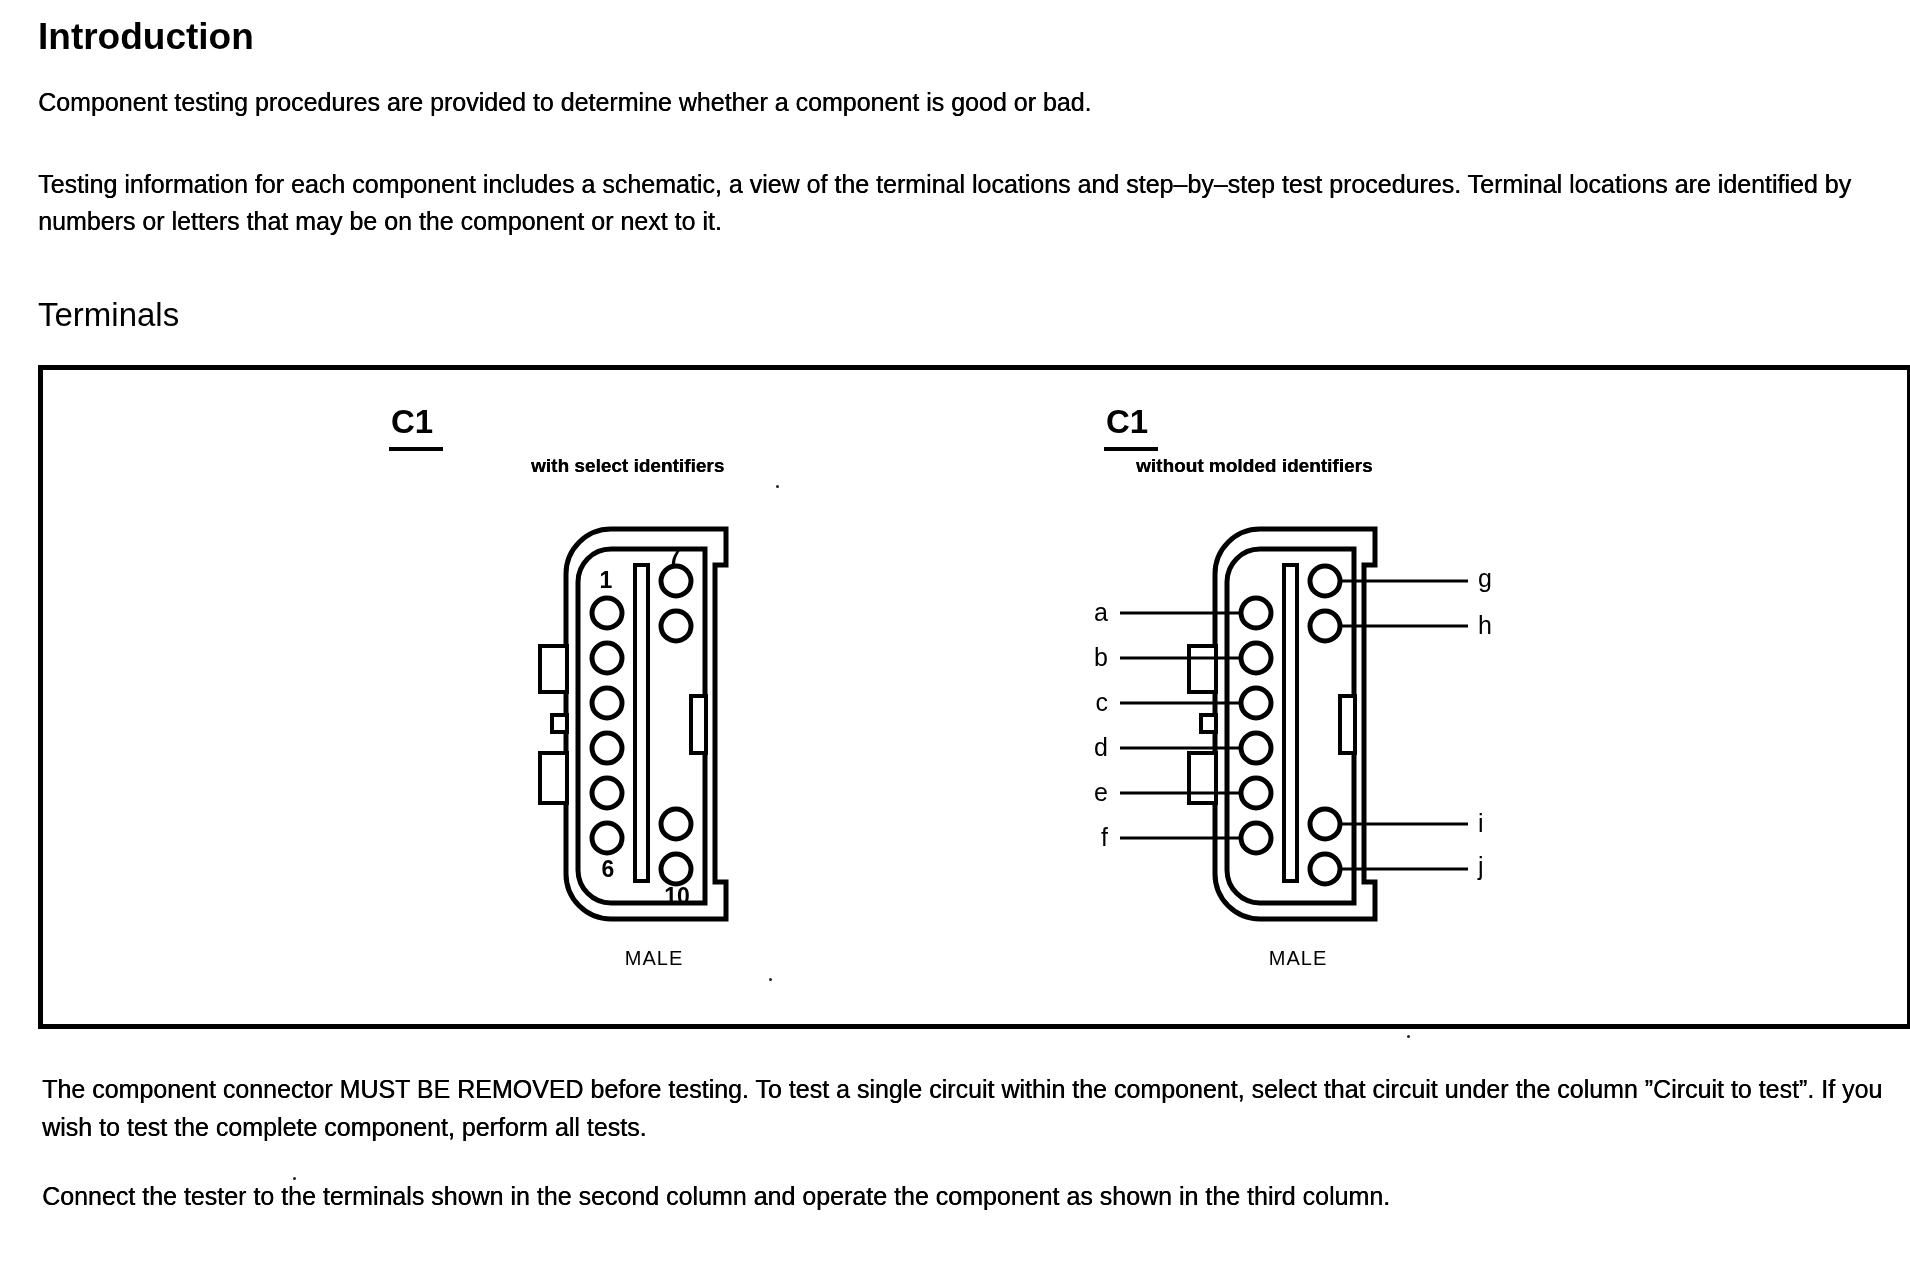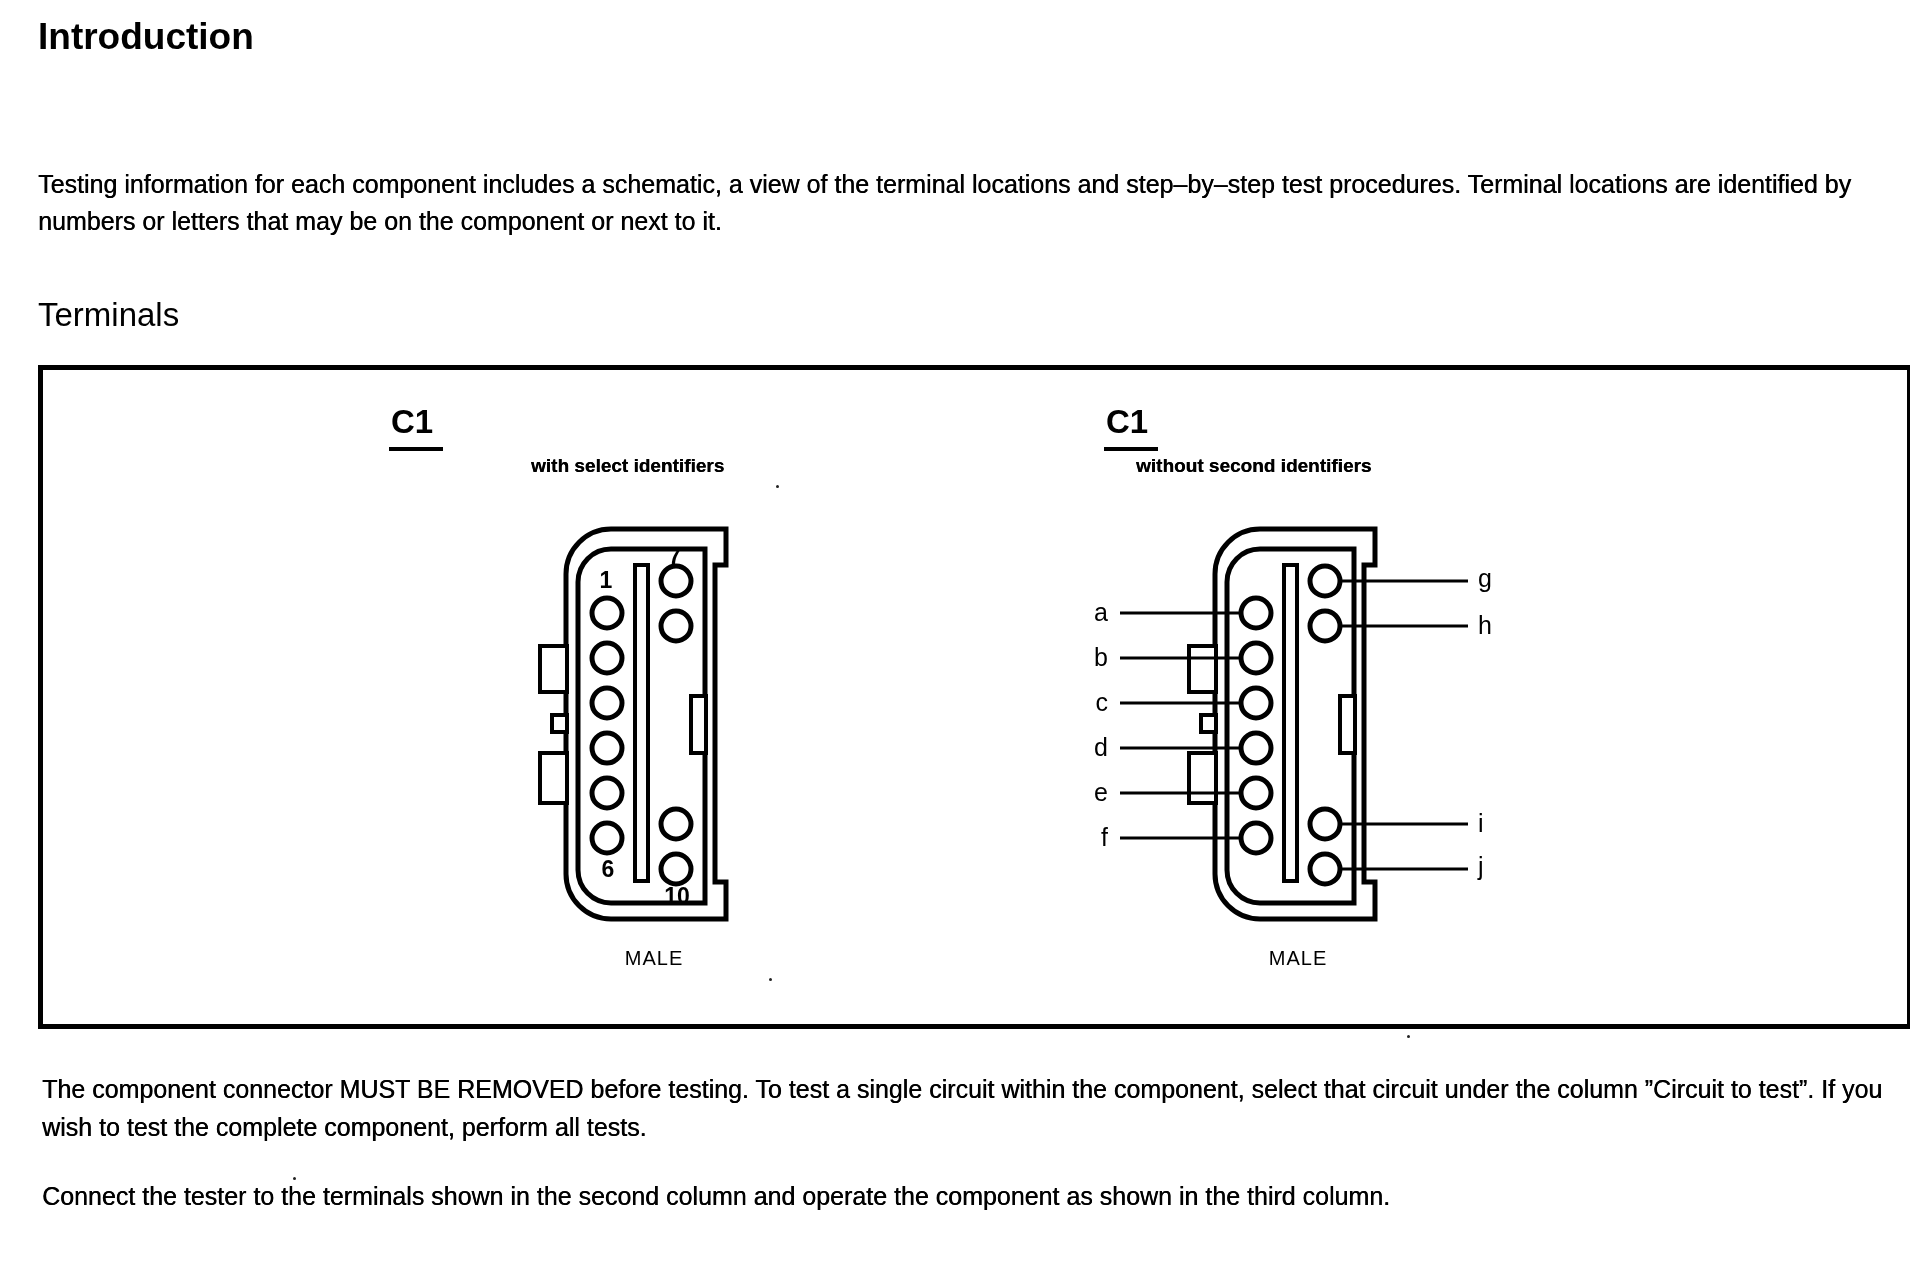--- a/index.html
+++ b/index.html
@@ -56,20 +56,21 @@
   .pin-num{font-family:"Liberation Sans",sans-serif;font-size:23px;font-weight:bold;fill:#000;}
   .pin-letter{font-family:"Liberation Sans",sans-serif;font-size:25px;font-weight:normal;fill:#000;}
   .speck{position:absolute;width:3px;height:3px;border-radius:50%;background:#222;}
 </style>
 </head>
 <body>
 
 <div class="page">
 
   <h1 class="h-intro">Introduction</h1>
+  <p class="body-text p1">Component testing procedures are provided to determine whether a component is good or bad.</p>
   <p class="body-text p2">Testing information for each component includes a schematic, a view of the terminal locations and step–by–step test procedures. Terminal locations are identified by numbers or letters that may be on the component or next to it.</p>
 
   <h2 class="h-terminals">Terminals</h2>
 
   <div class="terminals-box">
 
     <p class="c1-title c1-left">C1</p>
     <p class="subtitle sub-left">with select identifiers</p>
 
     <svg class="conn-svg svg-left" width="210" height="410" viewBox="505 505 210 410" xmlns="http://www.w3.org/2000/svg">
@@ -91,21 +92,21 @@
       <circle class="pin" cx="648" cy="808" r="15"></circle>
       <circle class="pin" cx="648" cy="853" r="15"></circle>
       <text class="pin-num" x="578" y="572" text-anchor="middle">1</text>
       <text class="pin-num" x="647" y="548" text-anchor="middle">7</text>
       <text class="pin-num" x="580" y="861" text-anchor="middle">6</text>
       <text class="pin-num" x="649" y="888" text-anchor="middle">10</text>
     </svg>
     <p class="male-label male-left">MALE</p>
 
     <p class="c1-title c1-right">C1</p>
-    <p class="subtitle sub-right">without second identifiers</p>
+    <p class="subtitle sub-right">without molded identifiers</p>
 
     <svg class="conn-svg svg-right" width="420" height="410" viewBox="1060 505 420 410" xmlns="http://www.w3.org/2000/svg">
       <path class="outline" d="M 1232 513 L 1347 513 L 1347 549 L 1336 549 L 1336 866 L 1347 866 L 1347 903 L 1232 903 A 45 45 0 0 1 1187 858 L 1187 558 A 45 45 0 0 1 1232 513 Z"></path>
       <path class="outline" d="M 1232 533 L 1326 533 L 1326 887 L 1232 887 A 33 33 0 0 1 1199 854 L 1199 566 A 33 33 0 0 1 1232 533 Z"></path>
       <rect class="tab" x="1161" y="630" width="27" height="46"></rect>
       <rect class="tab" x="1173" y="699" width="15" height="17"></rect>
       <rect class="tab" x="1161" y="737" width="27" height="50"></rect>
       <rect class="rib" x="1256" y="549" width="13" height="316"></rect>
       <rect class="tab" x="1312" y="680" width="15" height="57"></rect>
       <circle class="pin" cx="1228" cy="597" r="15"></circle>

